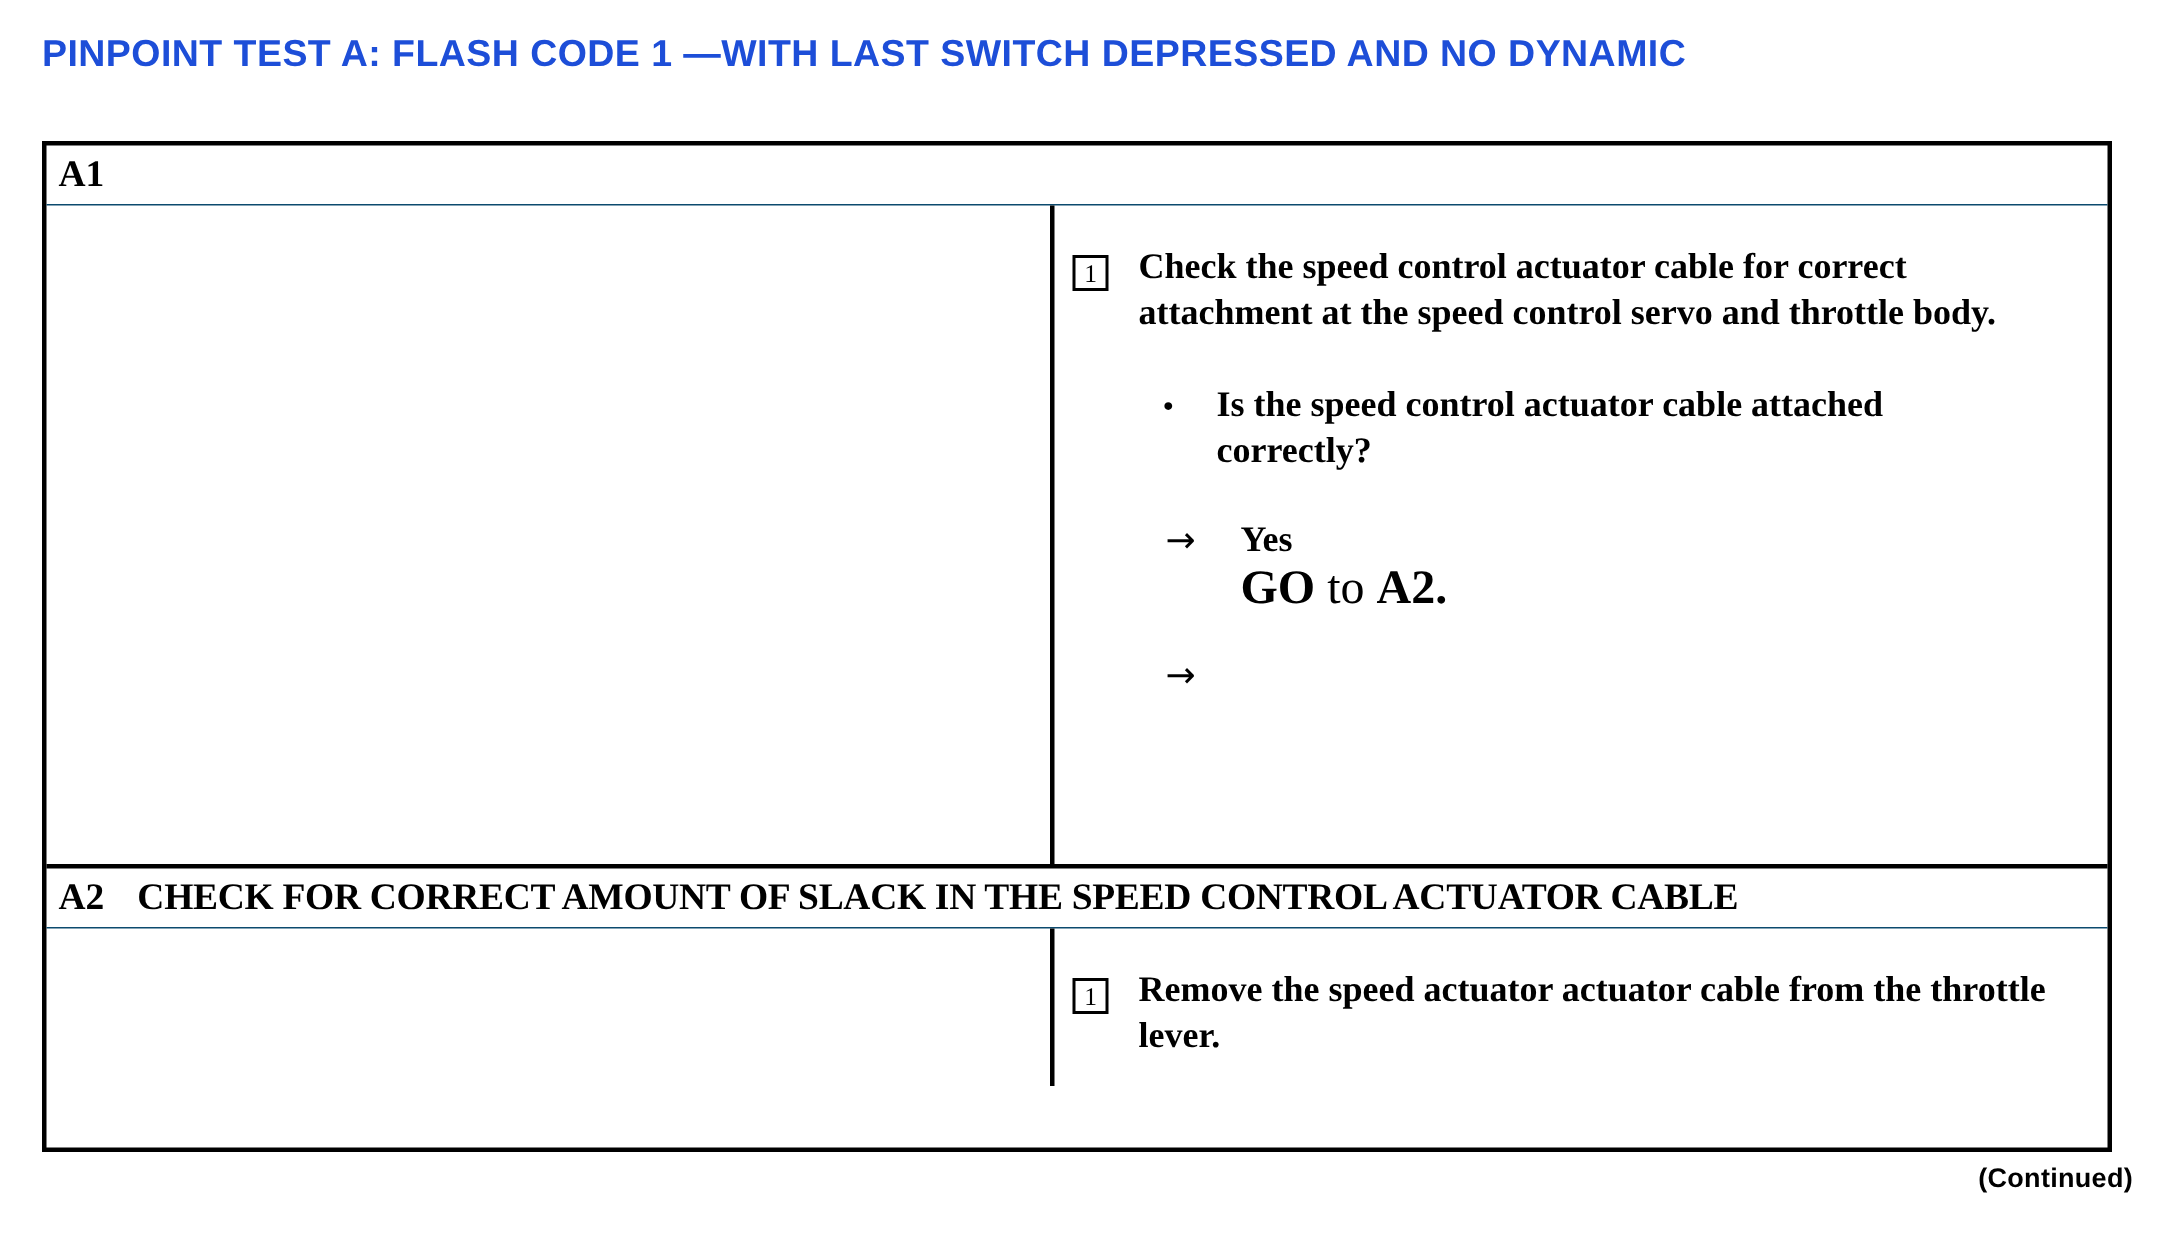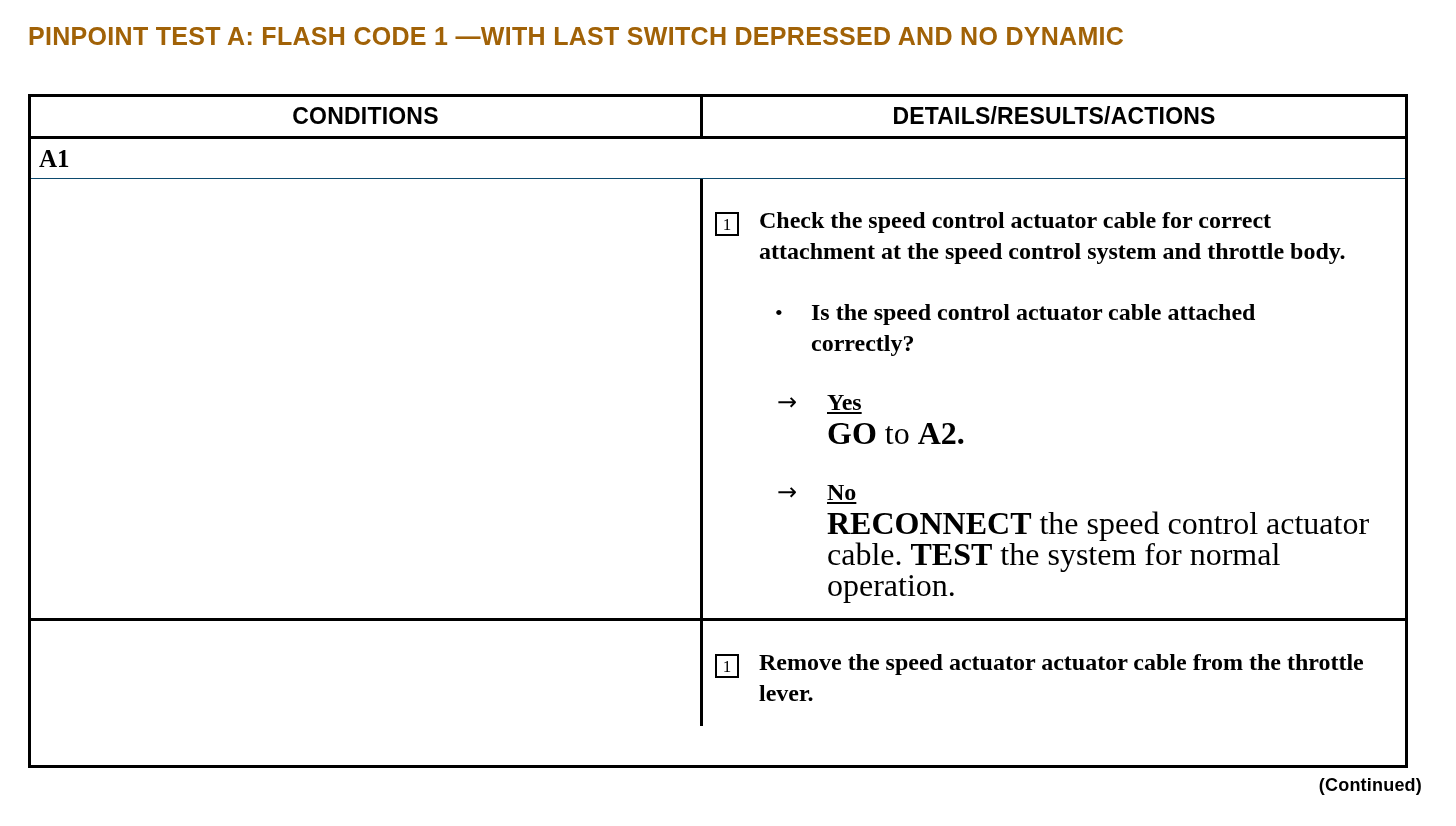--- a/index.html
+++ b/index.html
@@ -21,21 +21,21 @@
   .page-title {
     position: absolute;
     left: 28px;
     top: 22px;
     width: 1370px;
     font-family: "Liberation Sans", "DejaVu Sans", sans-serif;
     font-weight: bold;
     font-size: 25px;
     line-height: 28px;
     letter-spacing: 0.3px;
-    color: #a16207;
+    color: #1d4ed8;
   }
 
   
   .table {
     position: absolute;
     left: 28px;
     top: 94px;
     width: 1380px;
     height: 674px;
     border: 3px solid #000;
@@ -173,21 +173,20 @@
     min-width: 50px;
     font-family: "DejaVu Sans", sans-serif;
   }
   .branch-body {
     max-width: 590px;
   }
   .branch-label {
     font-weight: bold;
     font-size: 24px;
     line-height: 31px;
-    text-decoration: underline;
   }
   .branch-detail {
     font-size: 32px;
     line-height: 31px;
     font-weight: bold;
   }
   .branch-detail .plain { font-weight: normal; }
 
   
   .continued {
@@ -202,64 +201,60 @@
 </style>
 </head>
 <body>
 
 <div class="page-title">
   <div>PINPOINT TEST A:  FLASH CODE 1 —WITH LAST SWITCH DEPRESSED AND NO DYNAMIC</div>
 </div>
 
 <div class="table">
 
-  <div class="row row-header">
-    <div class="hdr-cell left">CONDITIONS</div>
-    <div class="hdr-cell right">DETAILS/RESULTS/ACTIONS</div>
-  </div>
 
   <div class="row row-banner">
     <span class="banner-code">A1</span>
   </div>
 
   <div class="row row-content first">
 
     <div class="cell-left"></div>
 
     <div class="cell-right">
 
       <div class="step">
         <span class="step-num">1</span>
-        <span class="step-text">Check the speed control actuator cable for correct attachment at the speed control system and throttle body.</span>
+        <span class="step-text">Check the speed control actuator cable for correct attachment at the speed control servo and throttle body.</span>
       </div>
 
       <div class="bullet-block">
         <span class="bullet-dot">•</span>
         <span class="bullet-text">Is the speed control actuator cable attached correctly?</span>
       </div>
 
       <div class="branch">
         <span class="branch-arrow">→</span>
         <span class="branch-body">
           <div class="branch-label">Yes</div>
           <div class="branch-detail"><span>GO</span><span class="plain"> to </span><span>A2.</span></div>
         </span>
       </div>
 
       <div class="branch">
         <span class="branch-arrow">→</span>
-        <span class="branch-body">
-          <div class="branch-label">No</div>
-          <div class="branch-detail"><span>RECONNECT</span><span class="plain"> the speed control actuator cable. </span><span>TEST</span><span class="plain"> the system for normal operation.</span></div>
-        </span>
       </div>
 
     </div>
   </div>
 
+  <div class="row row-banner">
+    <span class="banner-code">A2</span>
+    <span class="banner-title">CHECK FOR CORRECT AMOUNT OF SLACK IN THE SPEED CONTROL ACTUATOR CABLE</span>
+  </div>
 
   <div class="row row-content last">
 
     <div class="cell-left"></div>
 
     <div class="cell-right">
       <div class="step">
         <span class="step-num">1</span>
         <span class="step-text">Remove the speed actuator actuator cable from the throttle lever.</span>
       </div>

